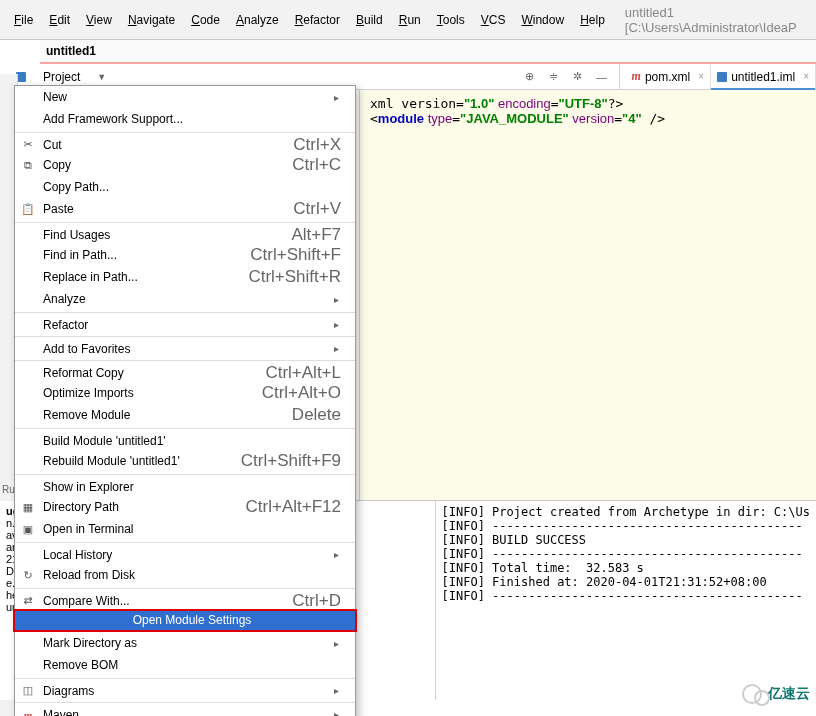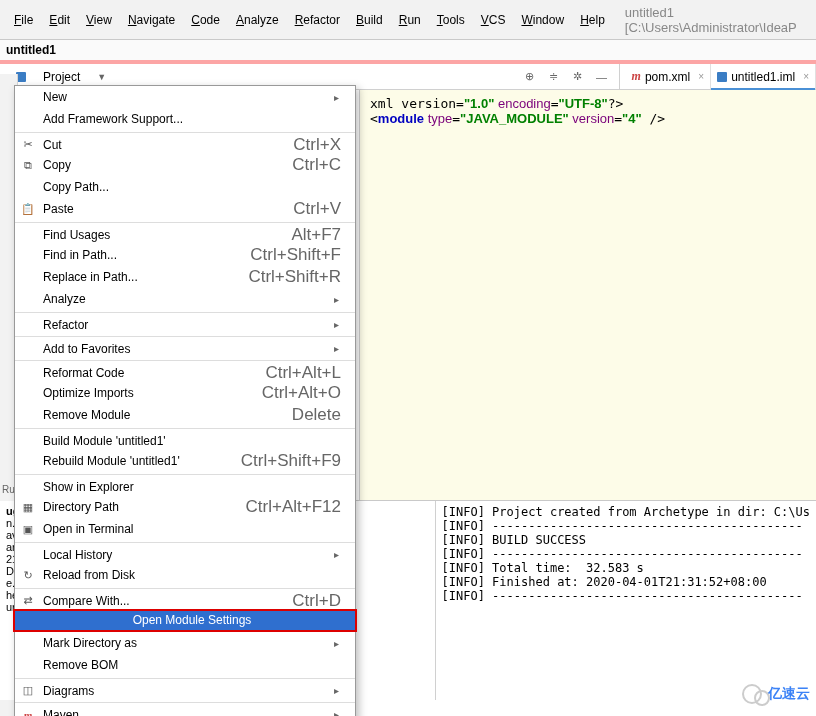--- a/index.html
+++ b/index.html
@@ -1,21 +1,21 @@
 <!DOCTYPE html>
 <html><head>
 <meta charset="utf-8">
 <style>
 * { margin: 0; padding: 0; box-sizing: border-box; font-family: "Segoe UI", Arial, sans-serif; }
 body { font-size: 12px; background: #fff; width: 816px; height: 716px; overflow: hidden; position: relative; }
 .menubar { height: 40px; display: flex; align-items: center; padding: 0 6px; border-bottom: 1px solid #c9c9c9; background: #f2f2f2; }
 .menubar .item { padding: 2px 8px; cursor: default; }
 .menubar .item u { text-decoration: underline; }
 .menubar .title-hint { margin-left: 12px; color: #888; font-size: 13px; }
-.navbar { height: 24px; display: flex; align-items: center; padding: 0 6px; border-bottom: 4px solid #fca5a5; background: #fafafa; font-weight: bold; }
+.navbar { height: 24px; display: flex; align-items: center; padding: 0 6px; border-bottom: 2px solid #fca5a5; background: #fafafa; font-weight: bold; margin-left: 40px; }
 .toolbar-row { height: 26px; display: flex; align-items: center; border-bottom: 1px solid #d0d0d0; }
 .project-dd { display: flex; align-items: center; gap: 17px; padding: 0 16px; }
 .proj-icons { margin-left: auto; display: flex; gap: 10px; padding-right: 10px; }
 .icon-btn { width: 14px; height: 14px; display: inline-flex; align-items: center; justify-content: center; color: #666; font-size: 11px; }
 .editor-tabs { display: flex; align-items: center; border-left: 1px solid #d0d0d0; height: 100%; padding-left: 6px; }
 .tab { display: flex; align-items: center; gap: 4px; padding: 0 6px; height: 100%; border-right: 1px solid #e0e0e0; position: relative; }
 .tab.active { background: #fff; }
 .tab.active::after { content:""; position:absolute; left:0; right:0; bottom:-1px; height:2px; background:#4a90d6; }
 .tab .close { color: #999; font-size: 10px; margin-left: 4px; }
 .main { display: flex; height: 410px; }
@@ -33,21 +33,21 @@
 .editor { flex: 1; background: #fdfce8; font-family: Consolas, monospace; font-size: 13px; padding: 6px 10px; white-space: pre; }
 .kw { color: #0000c0; font-weight: bold; }
 .attr { color: #7a007a; }
 .str { color: #008000; font-weight: bold; }
 .bottom { display: flex; border-top: 1px solid #c9c9c9; height: 200px; }
 .bot-left { width: 460px; font-family: Consolas, monospace; font-size: 11px; padding: 4px 6px; color: #000; border-right: 1px solid #d0d0d0; position: relative; overflow: hidden; background:#fff; }
 .bot-right { flex: 1; font-family: Consolas, monospace; font-size: 12px; padding: 4px 6px; white-space: pre; background:#fff; }
 .leftrail { position: absolute; left: 0; top: 74px; width: 18px; bottom: 0; background: #f2f2f2; border-right: 1px solid #d6d6d6; display: flex; flex-direction: column; align-items: center; gap: 6px; padding-top: 410px; font-size: 10px; color: #666; }
 .plugin-head { font-weight: normal; }
 .plugin-head b { font-weight: bold; }
-.watermark { position: absolute; right: 6px; bottom: 12px; color: #3b82f6; font-size: 14px; font-weight: bold; display:flex; align-items:center; gap:6px; }
+.watermark { position: absolute; right: 6px; bottom: 12px; color: #0f766e; font-size: 14px; font-weight: bold; display:flex; align-items:center; gap:6px; }
 .watermark .circ { width:20px; height:20px; border:2px solid #ccc; border-radius:50%; position:relative; }
 .watermark .circ::after { content:""; position:absolute; width:12px; height:12px; border:2px solid #ccc; border-radius:50%; left:10px; top:4px; }
 .sq { width:10px; height:10px; background:#3b7dc4; display:inline-block; border-radius:1px; }
 .m-ico { color:#c44; font-weight:bold; font-style:italic; font-family:serif; }
 </style>
 </head>
 <body>
 
 <div class="menubar" id="menubar">
     <span class="item"><u>F</u>ile</span>
@@ -175,21 +175,21 @@
     </div>
     <div class="cm-item sep">
       <span class="lbl">Refactor</span>
       <span class="sub">▸</span>
     </div>
     <div class="cm-item sep">
       <span class="lbl">Add to Favorites</span>
       <span class="sub">▸</span>
     </div>
     <div class="cm-item sep">
-      <span class="lbl">Reformat Code</span>
+      <span class="lbl">Reformat Copy</span>
       <span class="sc">Ctrl+Alt+L</span>
     </div>
     <div class="cm-item">
       <span class="lbl">Optimize Imports</span>
       <span class="sc">Ctrl+Alt+O</span>
     </div>
     <div class="cm-item">
       <span class="lbl">Remove Module</span>
       <span class="sc">Delete</span>
     </div>

